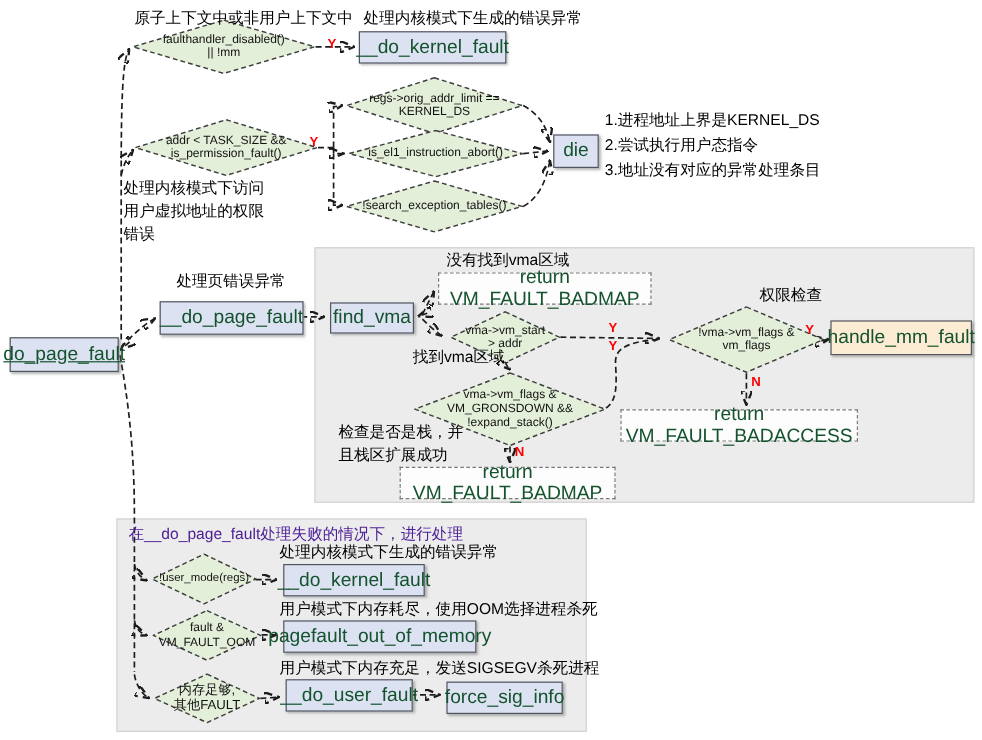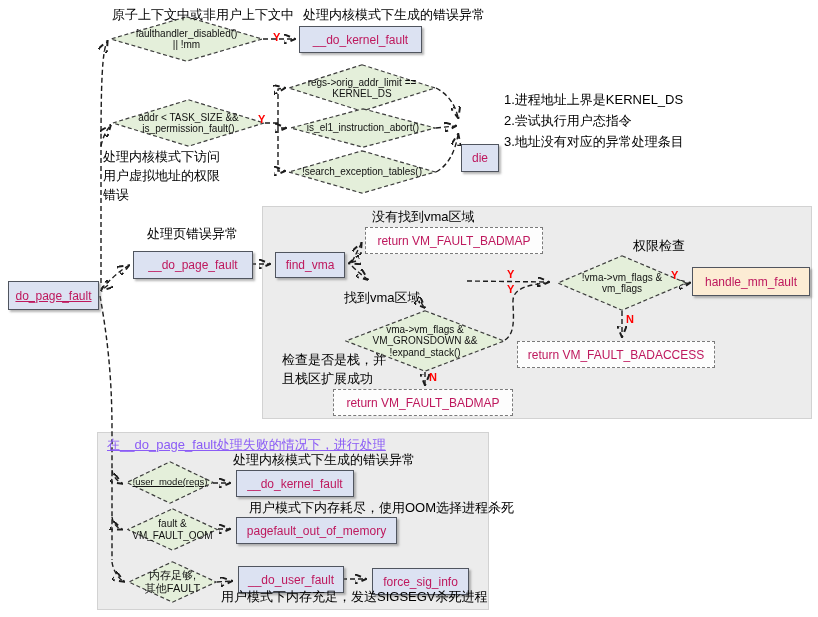--- a/index.html
+++ b/index.html
@@ -4,31 +4,31 @@
 <style>
   html,body{margin:0;padding:0;}
   body{font-family:"Liberation Sans","DejaVu Sans",sans-serif;background:#fff;}
   #canvas{position:relative;width:818px;height:617px;background:#fff;overflow:hidden;}
   .panel{position:absolute;background:var(--panel-fill);border:1px solid #d2d2d2;z-index:0;}
   .wires{position:absolute;left:0;top:0;z-index:1;}
   .wires path{fill:none;stroke:#1c1c1c;stroke-width:1.4;stroke-dasharray:5 3;}
   .node{position:absolute;display:flex;align-items:center;justify-content:center;
         background:var(--box-fill);border:1.4px solid var(--box-border);
         box-shadow:1.5px 1.5px 2px rgba(110,110,110,.5);
-        font-size:12px;color:#be185d;z-index:2;text-align:center;}
+        font-size:16px;color:#14532d;z-index:2;text-align:center;}
   .node.highlight{background:var(--highlight-fill);}
   .node.dashed{background:#fdfdfd;border:1.3px dashed #7a7a7a;box-shadow:none;}
   .diamond{position:absolute;display:flex;align-items:center;justify-content:center;
         text-align:center;font-size:10px;color:#111;z-index:2;line-height:1.15;}
   .diamond svg{position:absolute;left:0;top:0;}
   .diamond polygon{fill:var(--diamond-fill);stroke:#3d3d3d;stroke-width:1.2;stroke-dasharray:4 2.6;}
   .diamond span{position:relative;z-index:1;white-space:pre-line;}
   .lbl{position:absolute;font-size:13px;color:#000;z-index:3;white-space:pre-line;line-height:19px;}
   .lbl.center{}
-  .lbl.red{color:#8b5cf6;text-decoration:underline;}
+  .lbl.red{color:#4c1d95;}
   .lbl.wide{line-height:21px;}
   .branch{position:absolute;color:var(--branch);font-weight:bold;font-size:11px;z-index:3;line-height:11px;}
 </style>
 </head>
 <body>
 
 <div id="canvas">
 
   <div class="panel" style="left:262px;top:206px;width:548px;height:211px;"></div>
   <div class="panel" style="left:97px;top:432px;width:390px;height:176px;"></div>
@@ -97,36 +97,43 @@
         <polygon points="73,0.8 145.2,20 73,39.2 0.8,20"></polygon>
       </svg>
       <span>is_el1_instruction_abort()</span>
     </div>
   <div class="diamond" style="left:288px;top:150px;width:148px;height:44px;">
       <svg width="148" height="44">
         <polygon points="74,0.8 147.2,22 74,43.2 0.8,22"></polygon>
       </svg>
       <span>!search_exception_tables()</span>
     </div>
+  <div class="diamond" style="left:375px;top:259px;width:92px;height:44px;">
+      <svg width="92" height="44">
+        <polygon points="46,0.8 91.2,22 46,43.2 0.8,22"></polygon>
+      </svg>
+      <span>vma-&gt;vm_start
+&gt; addr</span>
+    </div>
   <div class="diamond" style="left:557px;top:255px;width:130px;height:56px;">
       <svg width="130" height="56">
         <polygon points="65,0.8 129.2,28 65,55.2 0.8,28"></polygon>
       </svg>
       <span>!vma-&gt;vm_flags &amp;
 vm_flags</span>
     </div>
   <div class="diamond" style="left:345px;top:310px;width:160px;height:62px;">
       <svg width="160" height="62">
         <polygon points="80,0.8 159.2,31 80,61.2 0.8,31"></polygon>
       </svg>
       <span>vma-&gt;vm_flags &amp;
 VM_GRONSDOWN &amp;&amp;
 !expand_stack()</span>
     </div>
-  <div class="diamond" style="left:126px;top:461px;width:88px;height:43px;font-size:9.5px;text-decoration:underline;">
+  <div class="diamond" style="left:126px;top:461px;width:88px;height:43px;font-size:9.5px;">
       <svg width="88" height="43">
         <polygon points="44,0.8 87.2,21.5 44,42.2 0.8,21.5"></polygon>
       </svg>
       <span>!user_mode(regs)</span>
     </div>
   <div class="diamond" style="left:128px;top:561px;width:89px;height:42px;font-size:11px;">
       <svg width="89" height="42">
         <polygon points="44.5,0.8 88.2,21 44.5,41.2 0.8,21"></polygon>
       </svg>
       <span>内存足够,
@@ -135,21 +142,21 @@
   <div class="diamond" style="left:127px;top:508px;width:91px;height:43px;">
       <svg width="91" height="43">
         <polygon points="45.5,0.8 90.2,21.5 45.5,42.2 0.8,21.5"></polygon>
       </svg>
       <span>fault &amp;
 VM_FAULT_OOM</span>
     </div>
 
   <div class="node" style="left:8px;top:281px;width:89px;height:27px;text-decoration:underline;">do_page_fault</div>
   <div class="node" style="left:299px;top:26px;width:121px;height:25px;">__do_kernel_fault</div>
-  <div class="node" style="left:461px;top:112px;width:36px;height:26px;margin-top:32px;">die</div>
+  <div class="node" style="left:461px;top:112px;width:36px;height:26px;">die</div>
   <div class="node" style="left:133px;top:251px;width:118px;height:26px;">__do_page_fault</div>
   <div class="node" style="left:275px;top:252px;width:68px;height:24px;">find_vma</div>
   <div class="node dashed" style="left:365px;top:227px;width:176px;height:25px;">return VM_FAULT_BADMAP</div>
   <div class="node highlight" style="left:692px;top:267px;width:116px;height:27px;">handle_mm_fault</div>
   <div class="node dashed" style="left:517px;top:341px;width:196px;height:25px;">return VM_FAULT_BADACCESS</div>
   <div class="node dashed" style="left:333px;top:389px;width:178px;height:25px;">return VM_FAULT_BADMAP</div>
   <div class="node" style="left:236px;top:470px;width:116px;height:25px;">__do_kernel_fault</div>
   <div class="node" style="left:236px;top:517px;width:159px;height:25px;text-align:center;">pagefault_out_of_memory</div>
   <div class="node" style="left:238px;top:566px;width:104px;height:25px;">__do_user_fault</div>
   <div class="node" style="left:372px;top:568px;width:95px;height:25px;">force_sig_info</div>
@@ -163,22 +170,22 @@
 2.尝试执行用户态指令
 3.地址没有对应的异常处理条目</div>
   <div class="lbl" style="left:147px;top:224px;">处理页错误异常</div>
   <div class="lbl" style="left:372px;top:207px;">没有找到vma区域</div>
   <div class="lbl" style="left:344px;top:288px;">找到vma区域</div>
   <div class="lbl" style="left:585px;top:236px;margin-left:48px;">权限检查</div>
   <div class="lbl center" style="left:282px;top:350px;width:110px;">检查是否是栈，并
 且栈区扩展成功</div>
   <div class="lbl red" style="left:107px;top:435px;">在__do_page_fault处理失败的情况下，进行处理</div>
   <div class="lbl" style="left:233px;top:450px;">处理内核模式下生成的错误异常</div>
-  <div class="lbl" style="left:233px;top:498px;margin-left:16px;">用户模式下内存耗尽，使用OOM选择进程杀死</div>
-  <div class="lbl" style="left:221px;top:547px;margin-top:40px;">用户模式下内存充足，发送SIGSEGV杀死进程</div>
+  <div class="lbl" style="left:233px;top:498px;">用户模式下内存耗尽，使用OOM选择进程杀死</div>
+  <div class="lbl" style="left:233px;top:547px;">用户模式下内存充足，发送SIGSEGV杀死进程</div>
 
   <div class="branch" style="left:273px;top:32px;">Y</div>
   <div class="branch" style="left:258px;top:114px;">Y</div>
   <div class="branch" style="left:507px;top:269px;">Y</div>
   <div class="branch" style="left:507px;top:284px;">Y</div>
   <div class="branch" style="left:671px;top:270px;">Y</div>
   <div class="branch" style="left:626px;top:314px;">N</div>
   <div class="branch" style="left:429px;top:372px;">N</div>
 
 </div>

